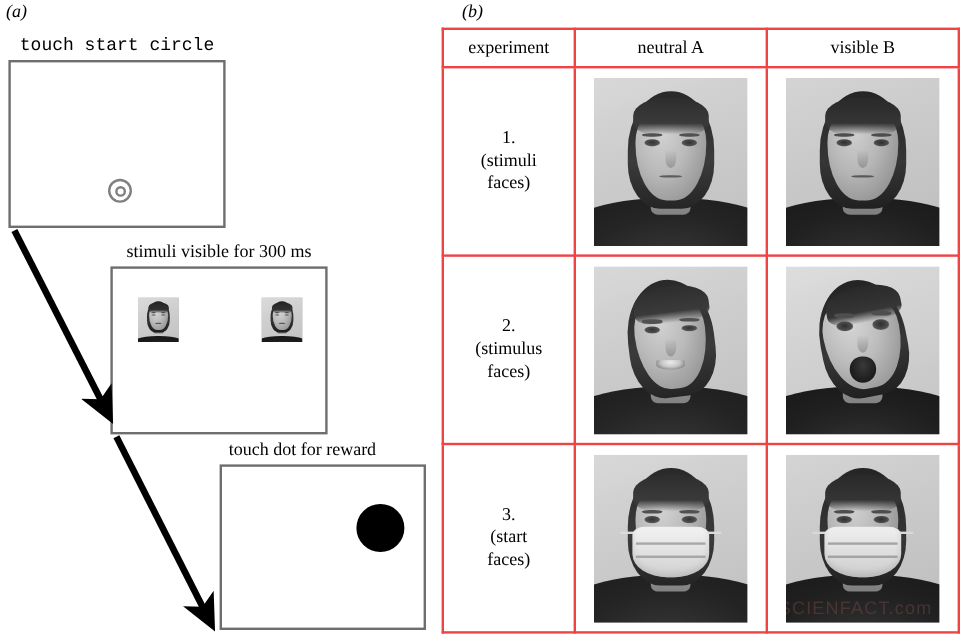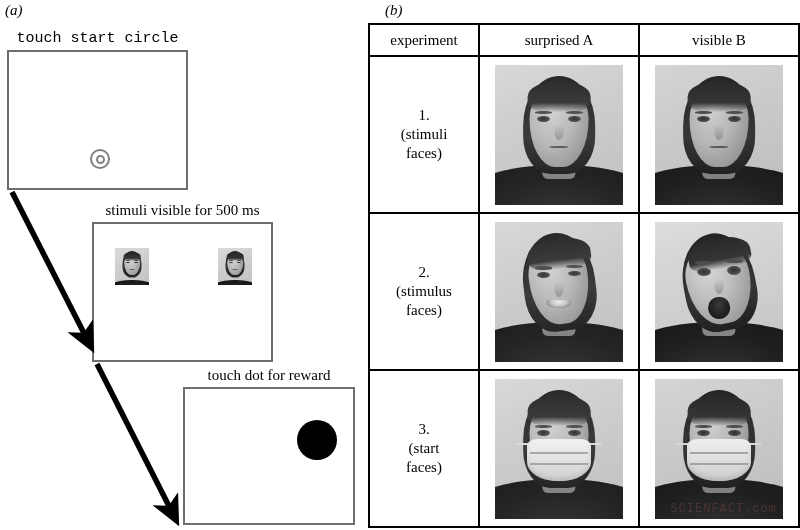--- a/index.html
+++ b/index.html
@@ -82,21 +82,21 @@
     position: absolute;
     left: 368px;
     top: 23px;
     width: 424px;
     height: 500px;
     border-collapse: collapse;
     table-layout: fixed;
     background: #ffffff;
   }
   #stimulus-table td, #stimulus-table th {
-    border: 2px solid #000000;
+    border: 2px solid #ef4444;
     text-align: center;
     vertical-align: middle;
     padding: 0;
     font-weight: normal;
     font-family: "Liberation Serif", "DejaVu Serif", serif;
     font-size: 15px;
   }
   #stimulus-table thead th {
     height: 30px;
     font-size: 15px;
@@ -257,38 +257,38 @@
   .mask-strap.r { right: 17%; }
 
   
   .tilt-left  { transform: translateX(-50%) rotate(-7deg); }
   .tilt-left2 { transform: translateX(-50%) rotate(-11deg); }
 
   .watermark {
     position: absolute;
     right: 6px;
     bottom: 3px;
-    font-size: 12px;
+    font-size: 15px;
     letter-spacing: 1px;
     color: rgba(120,70,70,0.45);
-    font-family: Liberation Mono, monospace;
+    font-family: Liberation Sans, sans-serif;
     white-space: nowrap;
   }
 </style>
 </head>
 <body>
 
 <div class="panel-label" style="left:5px; top:2px;">(a)</div>
 
 <div class="caption" style="left:7px; top:30px; width:181px;font-family:Liberation Mono, monospace;">touch start circle</div>
 <div class="screen-box" id="screen-1" style="left:7px; top:50px; width:181px; height:140px;">
   <div id="start-circle" style="left:81px; top:97px;"></div>
 </div>
 
-<div class="caption" style="left:92px; top:202px; width:181px;">stimuli visible for 500 ms</div>
+<div class="caption" style="left:92px; top:202px; width:181px;">stimuli visible for 300 ms</div>
 <div class="screen-box" id="screen-2" style="left:92px; top:222px; width:181px; height:140px;">
   <div class="thumb" style="left:21px; top:24px; width:34px; height:37px;">
     <div class="face-scene" style="filter:grayscale(1) contrast(1.1) brightness(0.98);">
       <div class="shoulders"></div>
       <div class="neck"></div>
       <div class="hair-back"></div>
       <div class="head"></div>
       <div class="hair-front"></div>
       <div class="brow l"></div>
       <div class="brow r"></div>
@@ -306,42 +306,42 @@
       <div class="hair-front"></div>
       <div class="brow l"></div>
       <div class="brow r"></div>
       <div class="eye l"></div>
       <div class="eye r"></div>
       <div class="mouth neutral"></div>
     </div>
   </div>
 </div>
 
-<div class="caption" style="left:183px; top:367px; width:172px;">touch dot for reward</div>
+<div class="caption" style="left:166px; top:367px; width:172px;">touch dot for reward</div>
 <div class="screen-box" id="screen-3" style="left:183px; top:387px; width:172px; height:138px;">
   <div class="reward-dot" style="left:112px; top:31px; width:40px; height:40px;"></div>
 </div>
 
 <svg class="arrow-svg">
   <defs>
     <marker id="ah" markerWidth="6" markerHeight="6" refX="3.1" refY="3" orient="auto" markerUnits="strokeWidth">
       <path d="M0,0.4 L5.6,3 L0,5.6 L1.4,3 Z" fill="#000000"></path>
     </marker>
   </defs>
   <line x1="12" y1="192" x2="88" y2="341" stroke="#000000" stroke-width="5.5" marker-end="url(#ah)"></line>
   <line x1="97" y1="364" x2="173" y2="514" stroke="#000000" stroke-width="5.5" marker-end="url(#ah)"></line>
 </svg>
 
 <div class="panel-label" style="left:385px; top:2px;">(b)</div>
 
 <table id="stimulus-table">
   <thead>
     <tr>
       <th class="col-exp">experiment</th>
-      <th class="col-stim">surprised A</th>
+      <th class="col-stim">neutral A</th>
       <th class="col-stim">visible B</th>
     </tr>
   </thead>
   <tbody>
 
     <tr>
       <td class="row-label">
         <div>1.</div>
         <div>(stimuli</div>
         <div>faces)</div>

